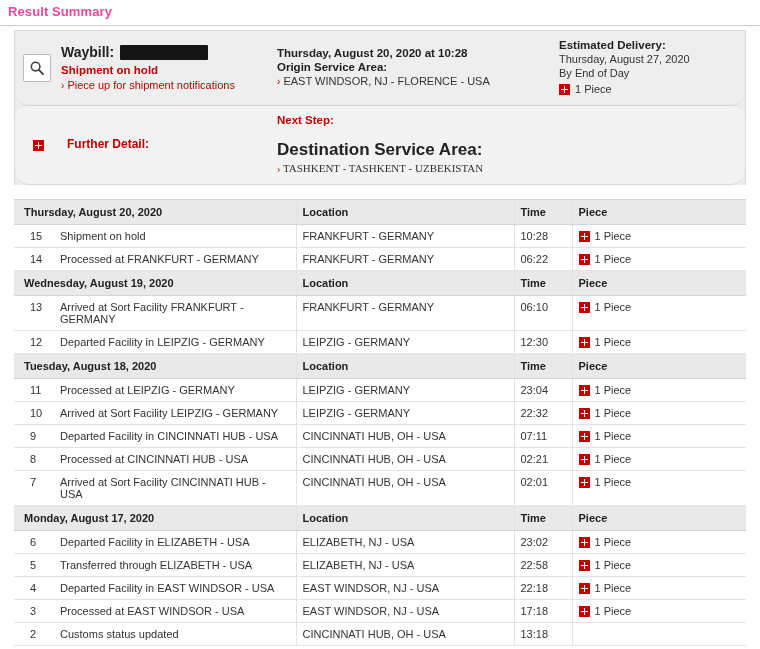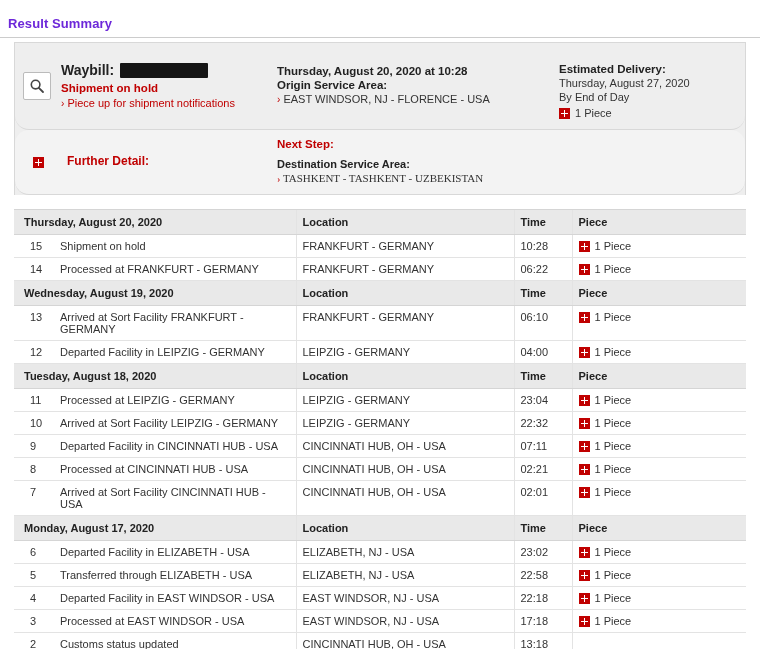--- a/index.html
+++ b/index.html
@@ -15,22 +15,22 @@
     color: #333333;
     overflow: hidden;
   }
   .page {
     width: 760px;
     position: relative;
   }
   .page-title {
     font-size: 13px;
     font-weight: bold;
-    color: #6d28d9;
-    padding: 16px 0 6px 8px;
+    color: #ec4899;
+    padding: 4px 0 6px 8px;
     letter-spacing: 0.1px;
   }
   .title-underline {
     border-bottom: 1px solid #cccccc;
     margin: 0 0 0 0;
   }
 
   
   .summary {
     margin: 4px 14px 0 14px;
@@ -75,21 +75,21 @@
   }
   .col-mid {
     width: 282px;
     flex: 0 0 282px;
     padding: 8px 6px 10px 0;
     box-sizing: border-box;
   }
   .col-right {
     width: 186px;
     flex: 0 0 186px;
-    padding: 20px 8px 10px 0;
+    padding: 8px 8px 10px 0;
     box-sizing: border-box;
   }
   .waybill-line {
     display: flex;
     align-items: center;
     gap: 6px;
   }
   .waybill-label {
     font-size: 14px;
     font-weight: bold;
@@ -179,22 +179,22 @@
     margin-left: 6px;
   }
   .next-step {
     color: #c00000;
     font-weight: bold;
     font-size: 11.5px;
   }
   .dest-label {
     font-weight: bold;
     color: #222222;
-    font-size: 11px;
-    margin-top: 8px;
+    font-size: 17px;
+    margin-top: 14px;
   }
   .dest-value {
     color: #333333;
     font-size: 11px;
     margin-top: 2px;
     font-family: Liberation Serif, serif;
   }
 
   
   .track {
@@ -363,21 +363,21 @@
             <span class="piece-cell">
               <span class="plusbox"></span>
               <span>1 Piece</span>
             </span>
           </td>
         </tr>
         <tr>
           <td class="c-num">12</td>
           <td class="c-desc">Departed Facility in LEIPZIG - GERMANY</td>
           <td class="c-loc divider-left">LEIPZIG - GERMANY</td>
-          <td class="c-time divider-left">04:00</td>
+          <td class="c-time divider-left">12:30</td>
           <td class="c-piece divider-left">
             <span class="piece-cell">
               <span class="plusbox"></span>
               <span>1 Piece</span>
             </span>
           </td>
         </tr>
         <tr class="group">
           <td class="c-num" colspan="2">Tuesday, August 18, 2020</td>
           <td class="c-loc divider-left">Location</td>

